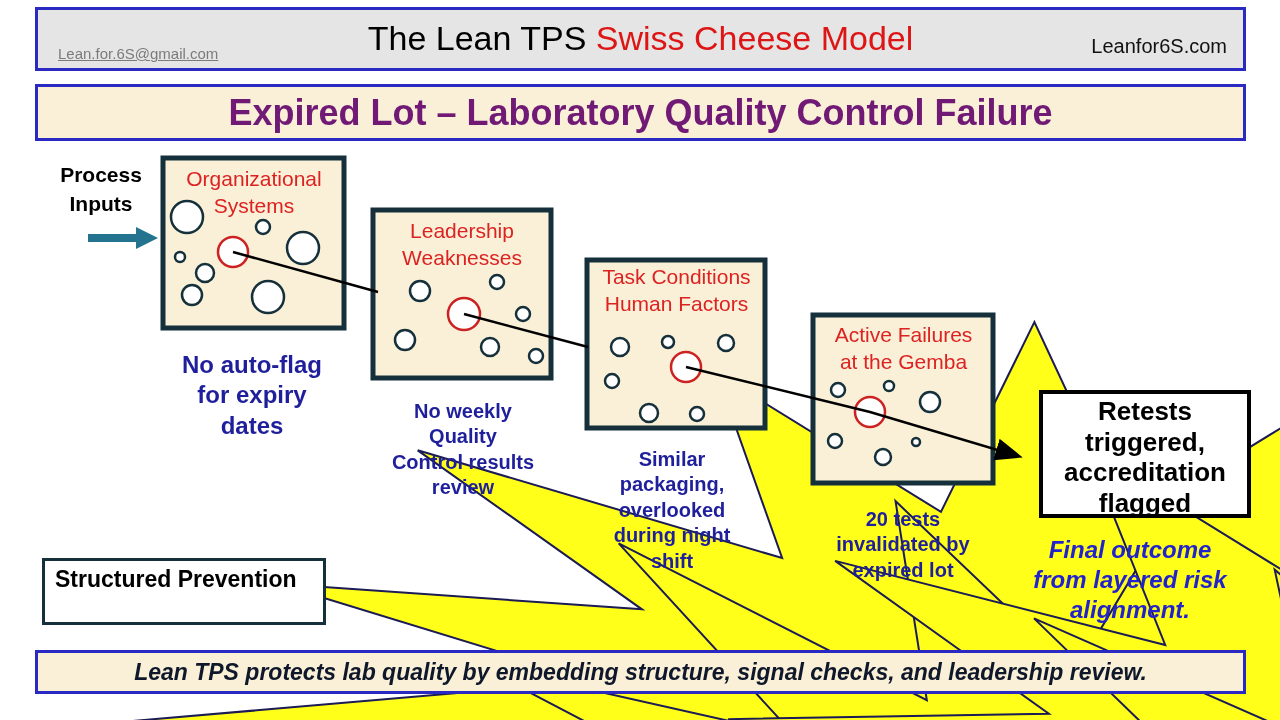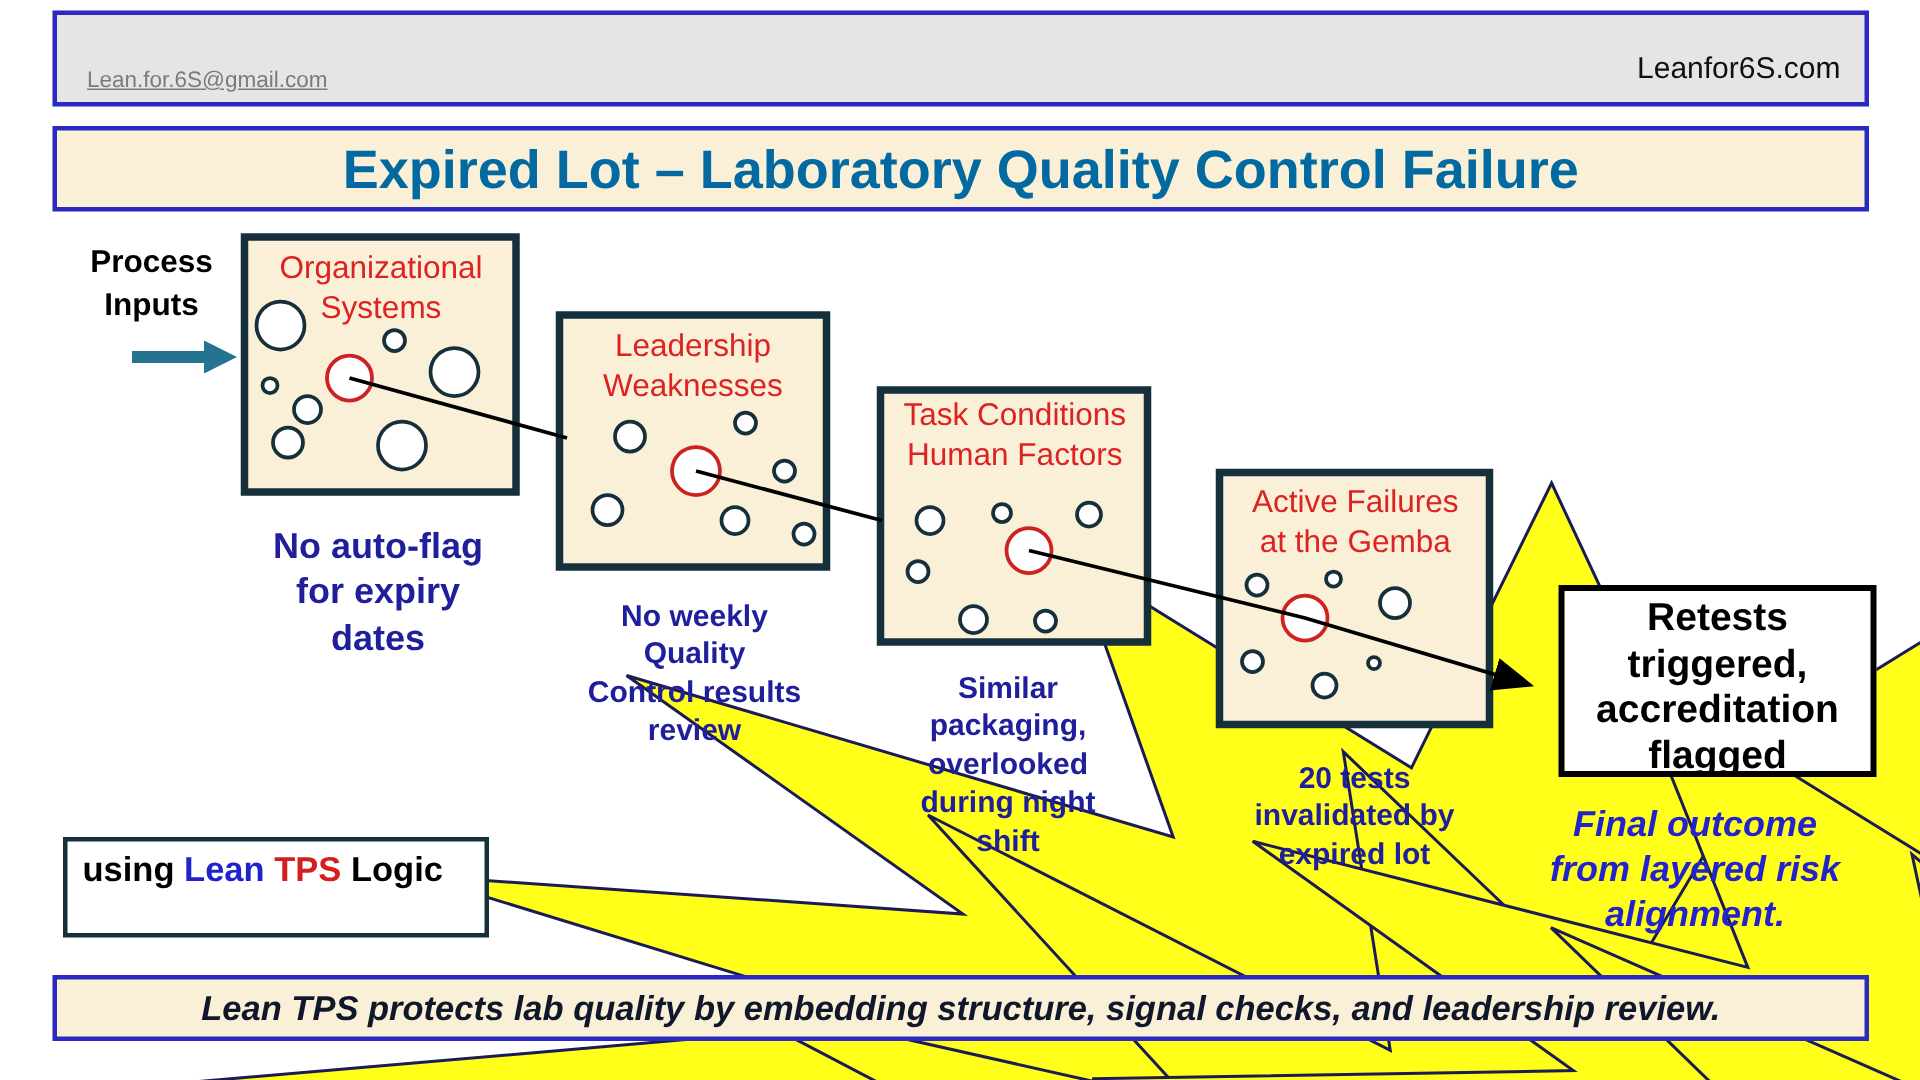--- a/index.html
+++ b/index.html
@@ -16,21 +16,21 @@
   .email-link{position:absolute;left:20px;bottom:6px;font-size:15px;color:#7b7b7b;
     text-decoration:underline;}
   .main-title{position:absolute;left:0;right:0;top:9px;text-align:center;
     font-size:34px;color:#000;}
   .title-red{color:#dd1515;}
   .site-url{position:absolute;right:16px;bottom:10px;font-size:20px;color:#111;}
 
   
   .subtitle-bar{left:35px;top:84px;width:1205px;height:51px;background:#faf0d8;
     border:3px solid #2a2ac2;display:flex;align-items:center;justify-content:center;}
-  .subtitle-text{font-size:36px;font-weight:bold;color:#0369a1;}
+  .subtitle-text{font-size:36px;font-weight:bold;color:#701a75;}
 
   
   .process-inputs{left:42px;top:160px;width:118px;text-align:center;
     font-size:21px;font-weight:bold;color:#000;line-height:1.4;}
 
   
   .diagram-svg{left:0;top:0;width:1280px;height:720px;}
 
   
   .slice-label{text-align:center;font-size:21px;color:#dd2222;line-height:1.28;}
@@ -140,20 +140,25 @@
     <line x1="233" y1="252" x2="378" y2="292"></line>
     <line x1="464" y1="314" x2="588" y2="347"></line>
     <polyline points="686,367 870,412 1018,456" marker-end="url(#arrowBlack)"></polyline>
   </g>
 
   <path d="M88,234 L136,234 L136,227 L158,238 L136,249 L136,242 L88,242 Z" fill="#24748f"></path>
 </svg>
 
 <div class="abs header-box">
   <a class="email-link" href="#">Lean.for.6S@gmail.com</a>
+  <div class="main-title">
+    <span>The Lean TPS</span>
+    <span> </span>
+    <span class="title-red">Swiss Cheese Model</span>
+  </div>
   <div class="site-url">Leanfor6S.com</div>
 </div>
 
 <div class="abs subtitle-bar">
   <span class="subtitle-text">Expired Lot – Laboratory Quality Control Failure</span>
 </div>
 
 <div class="abs process-inputs pre">Process
 Inputs</div>
 
@@ -184,23 +189,18 @@
 
 <div class="abs retests-box pre">Retests
 triggered,
 accreditation
 flagged</div>
 <div class="abs final-outcome pre">Final outcome
 from layered risk
 alignment.</div>
 
 <div class="abs prevention-box">
-  <div>
-    <span>using</span>
-    <span class="lean-blue">Lean</span>
-    <span class="tps-red">TPS</span>
-    <span>Logic</span>
-  </div>
+  <div>Structured Prevention</div>
 </div>
 
 <div class="abs footer-bar">
   <span class="footer-text">Lean TPS protects lab quality by embedding structure, signal checks, and leadership review.</span>
 </div>
 
 </body></html>

